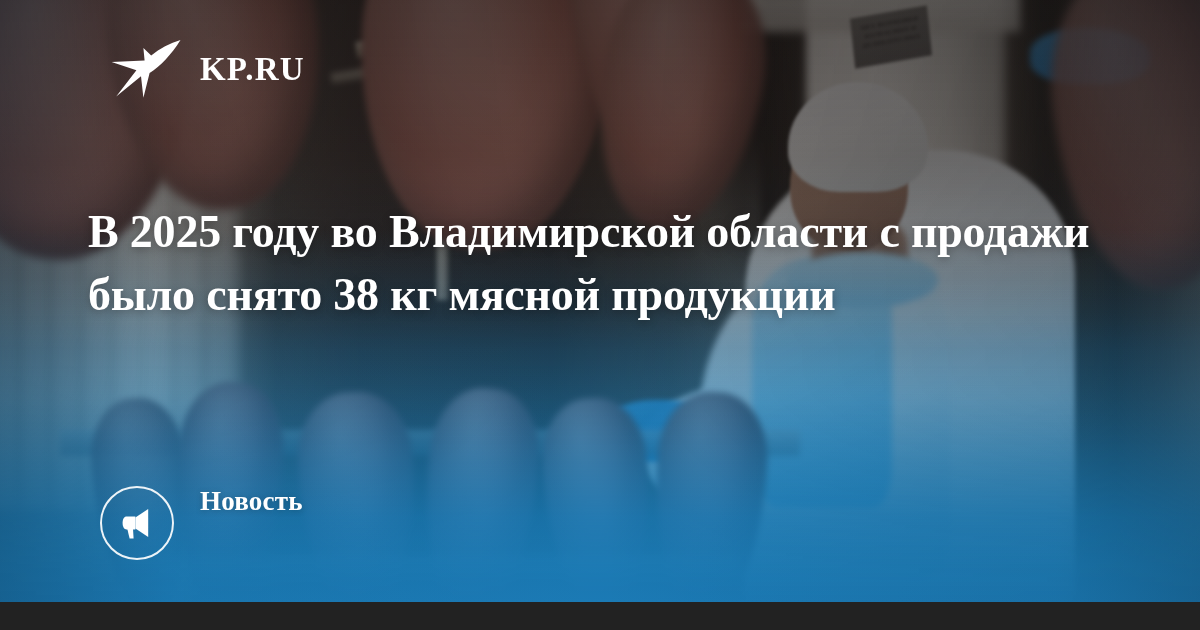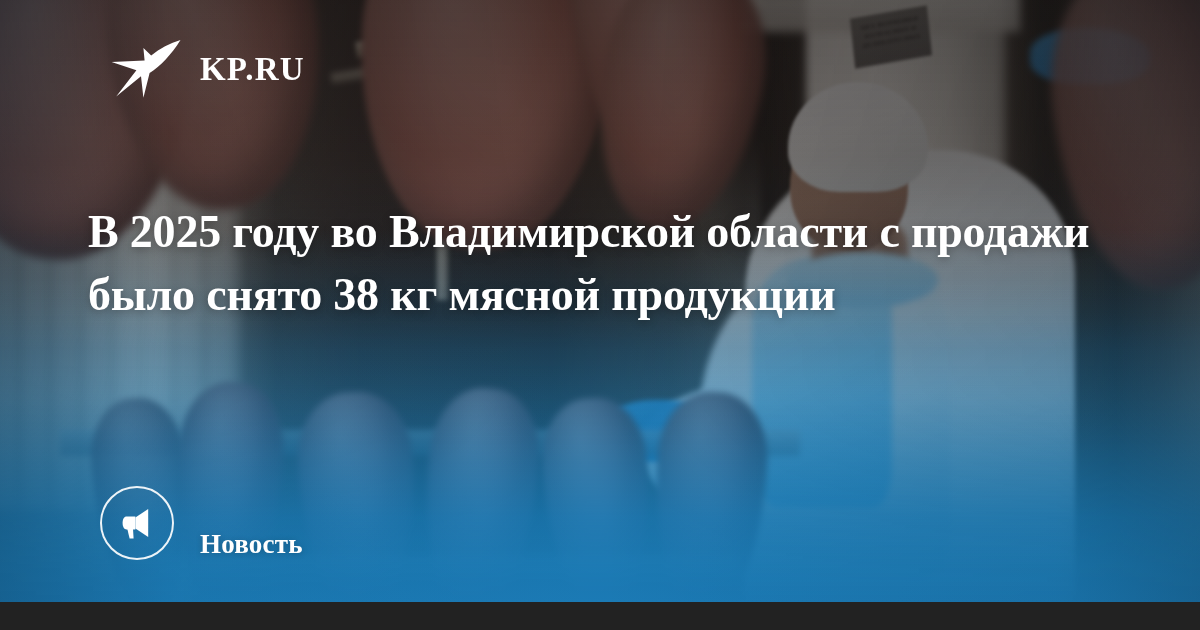--- a/index.html
+++ b/index.html
@@ -268,21 +268,21 @@
     color:#ffffff;
     font-size:46px;
     font-weight:700;
     line-height:1.37;
     letter-spacing:-0.2px;
     text-shadow:0 2px 10px rgba(0,0,0,0.30);
   }
 
   .badge{
     position:absolute; left:100px; top:486px;
-    display:flex; align-items:flex-end; gap:26px;
+    display:flex; align-items:flex-start; gap:26px;
   }
   .badge-circle{
     width:74px; height:74px; flex:0 0 74px;
     border:2px solid rgba(255,255,255,0.92);
     border-radius:50%;
     display:flex; align-items:center; justify-content:center;
   }
   .badge-circle svg{ width:34px; height:34px; display:block; }
   .badge-label{
     color:#ffffff; font-size:27px; font-weight:700; letter-spacing:.2px;

